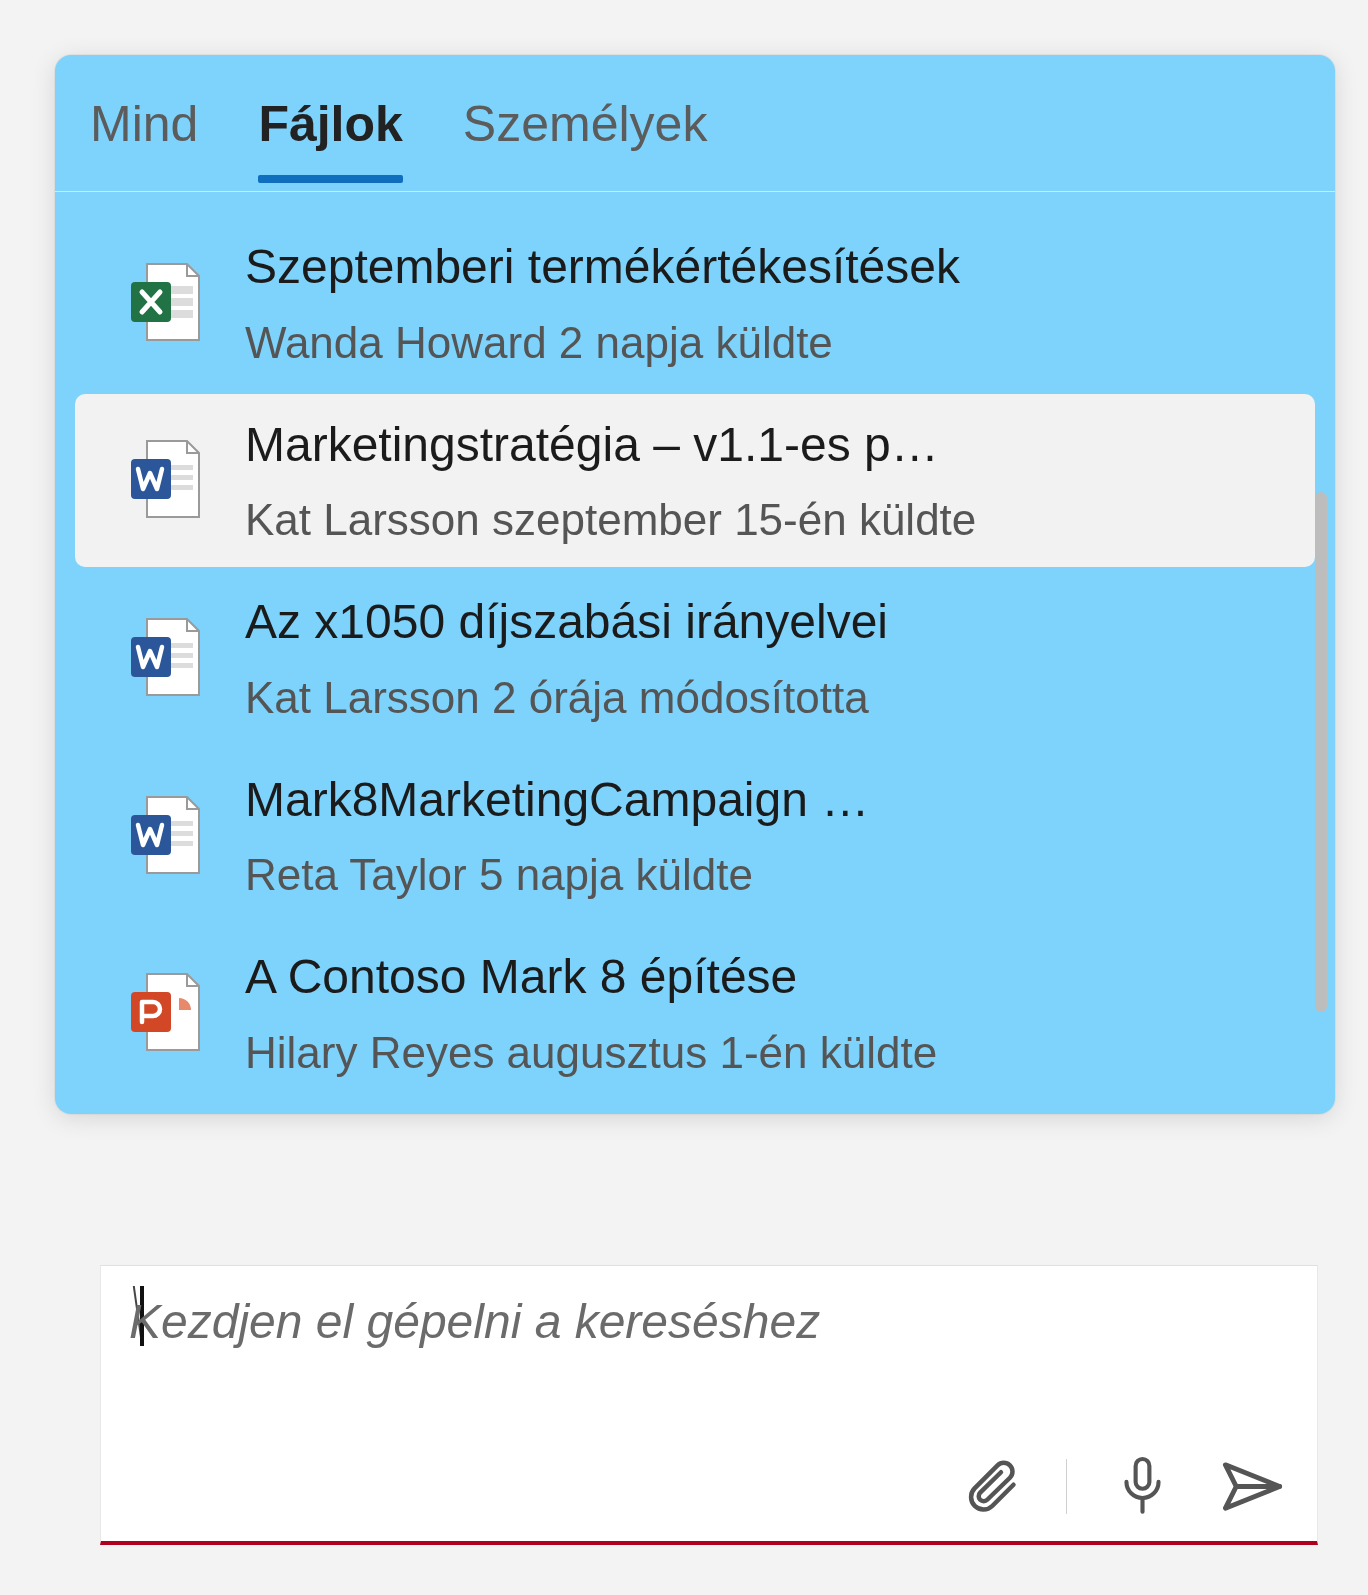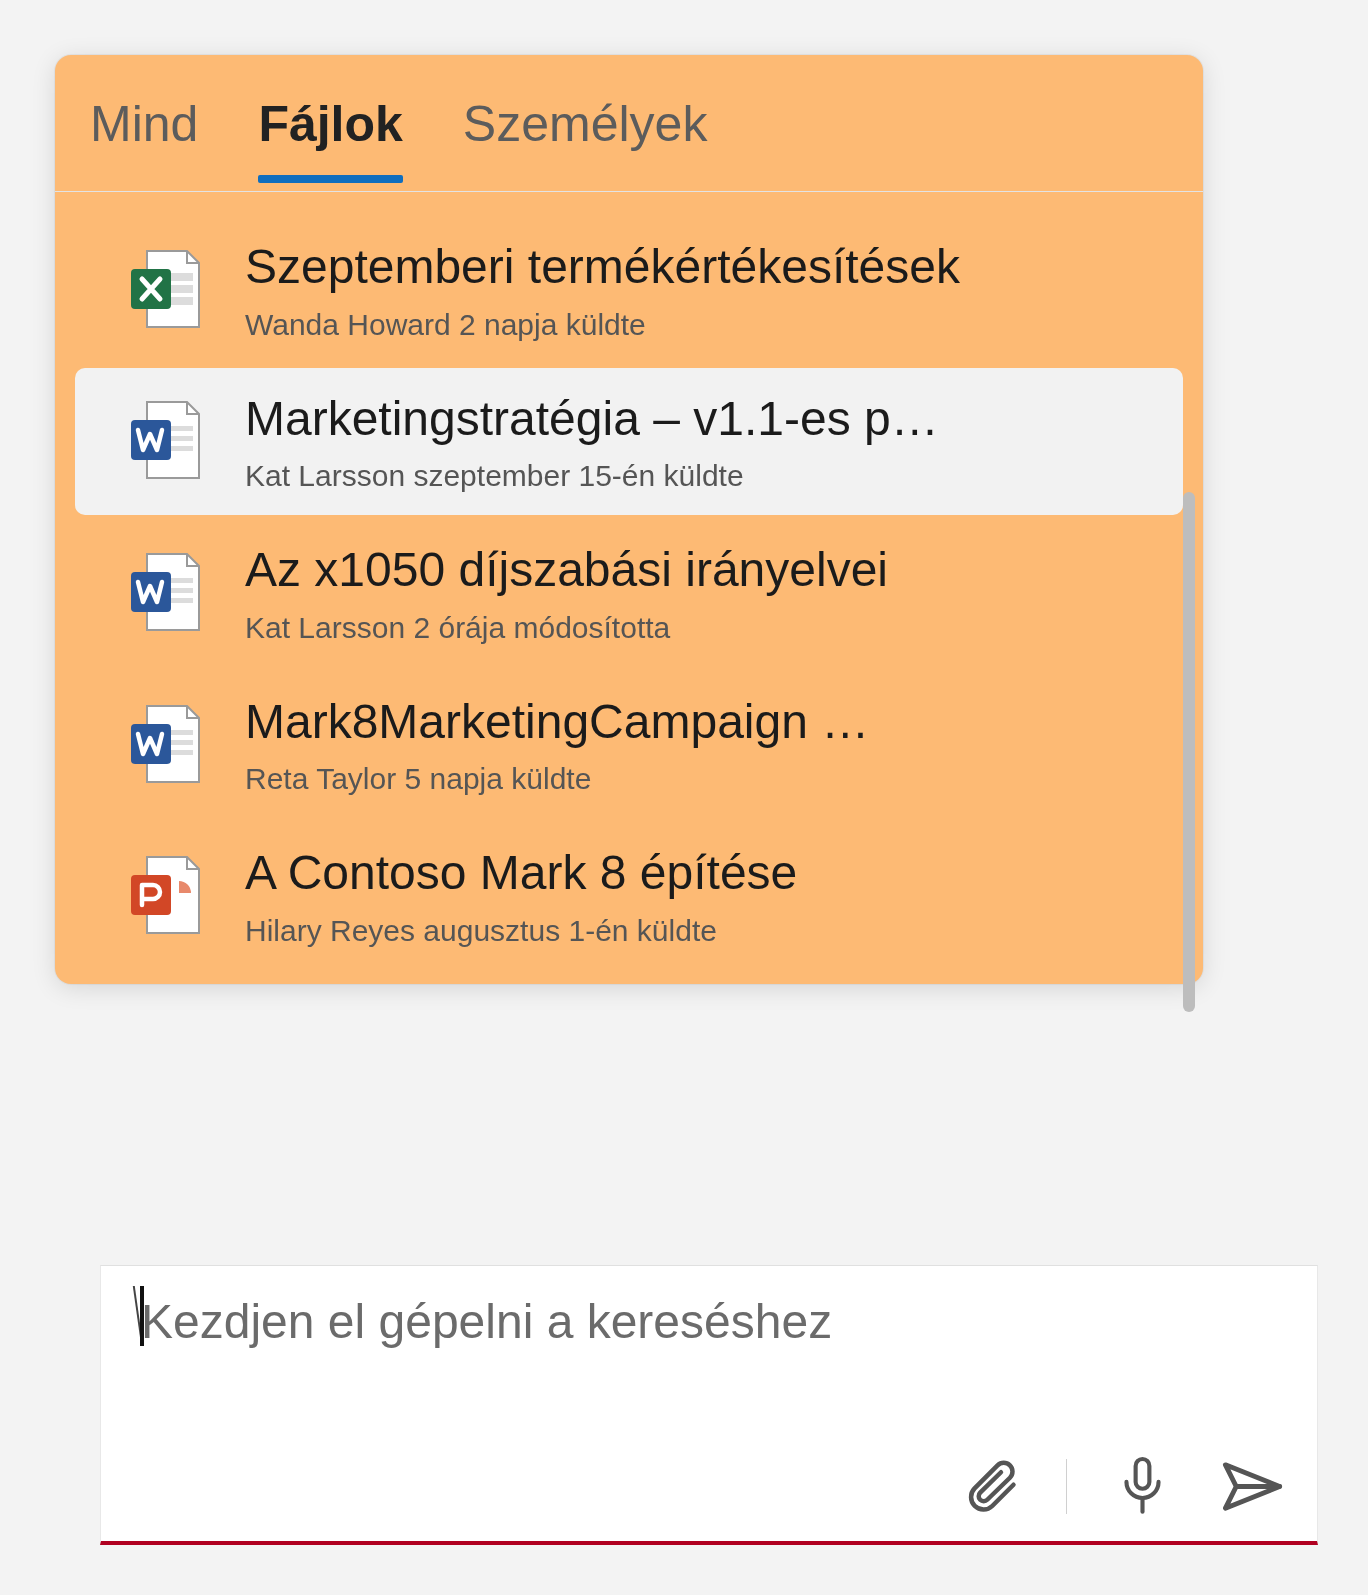--- a/index.html
+++ b/index.html
@@ -24,24 +24,25 @@
     height: 280px;
     background: #ffffff;
     border-top: 1px solid #e0e0e0;
     border-left: 1px solid #e8e8e8;
     border-right: 1px solid #e8e8e8;
     border-bottom: 4px solid #b00020;
     box-sizing: border-box;
   }
   .compose-text {
     position: absolute;
-    left: 40px;
+    left: 28px;
     top: 28px;
     font-size: 48px;
     color: #6b6b6b;
+    font-style: italic;
   }
   .slash-cursor {
     position: absolute;
     left: 32px;
     top: 20px;
     width: 10px;
     height: 60px;
   }
   .slash-cursor::before {
     content: "";
@@ -80,22 +81,22 @@
   .divider-v {
     width: 1px;
     height: 55px;
     background: #d0d0d0;
   }
   
   .popover {
     position: absolute;
     left: 55px;
     top: 55px;
-    width: 1148px;
-    background: #fdba74;
+    width: 1280px;
+    background: #7dd3fc;
     border-radius: 16px;
     box-shadow: 0 4px 24px rgba(0,0,0,0.12), 0 0 0 1px rgba(0,0,0,0.04);
   }
   .tabs {
     display: flex;
     gap: 60px;
     padding: 40px 35px 10px 35px;
     border-bottom: 1px solid #e3e3e3;
   }
   .tab {
@@ -151,23 +152,23 @@
   .row-title {
     font-size: 48px;
     color: #1b1b1b;
     white-space: nowrap;
     overflow: hidden;
     text-overflow: ellipsis;
     max-width: 980px;
     line-height: 1.2;
   }
   .row-sub {
-    font-size: 30px;
+    font-size: 44px;
     color: #555;
-    margin-top: 12px;
+    margin-top: 22px;
   }
   .scrollbar {
     position: absolute;
     right: 8px;
     top: 300px;
     width: 12px;
     height: 520px;
     background: #bdbdbd;
     border-radius: 6px;
   }

